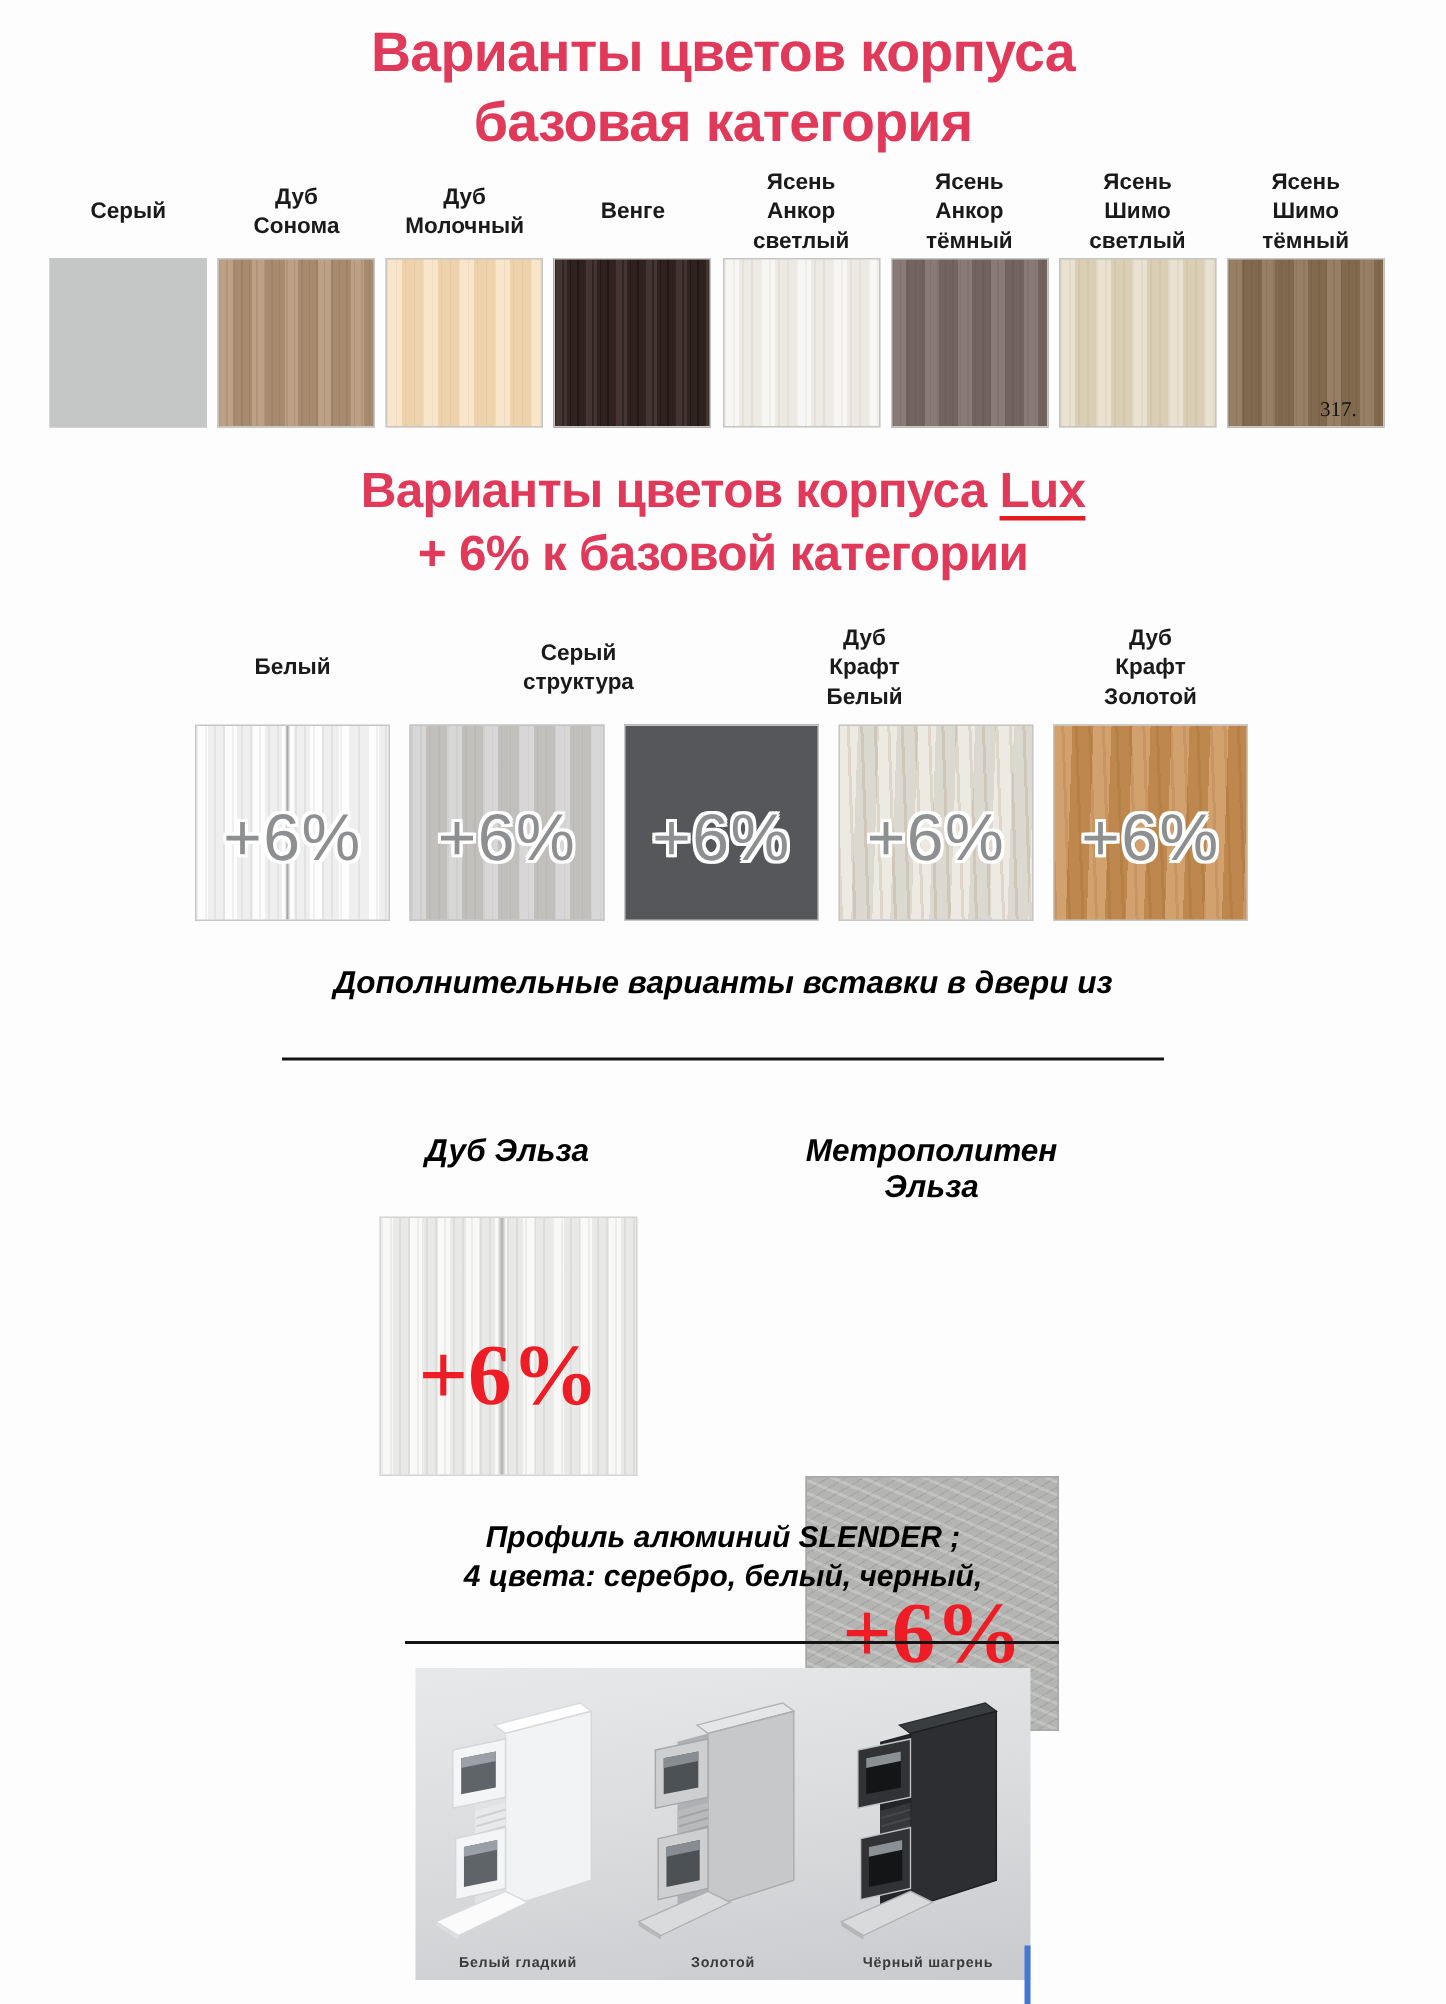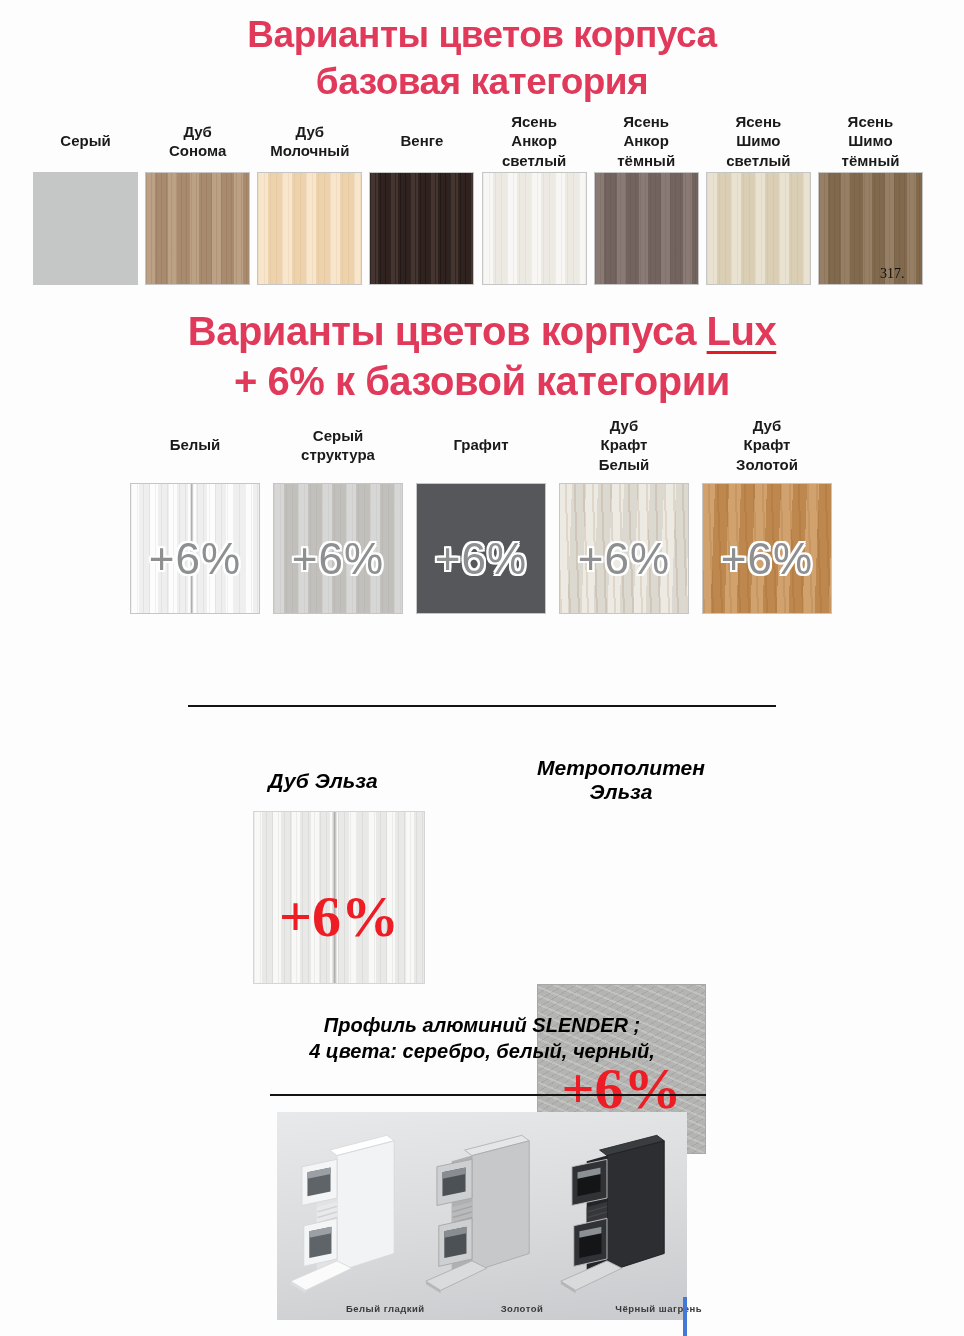--- a/index.html
+++ b/index.html
@@ -76,21 +76,21 @@
     left:0;width:964px;text-align:center;color:#000;
     font-weight:700;font-style:italic;
   }
   .rule{border-top:2px solid #141414;height:0;}
   .ins-lab{font-size:21px;font-weight:700;font-style:italic;text-align:center;color:#000;}
   
   .photo{
     background:linear-gradient(172deg,#e7e9eb 0%,#d8dadc 55%,#c8cacd 100%);
   }
   .photo-labels{
-    position:absolute;left:0;bottom:6px;width:100%;display:flex;padding-left:40px;
+    position:absolute;left:0;bottom:6px;width:100%;display:flex;
   }
   .photo-labels span{
     flex:1;text-align:center;font-size:9.5px;font-weight:700;
     letter-spacing:0.5px;color:#3a3a3a;
   }
   .note-202{font-family:"Liberation Serif",serif;font-size:14px;color:#101010;}
   .caret{background:#4577d6;}
 </style>
 </head>
 <body>
@@ -127,30 +127,29 @@
   <div class="sw tex-wood-light" style="width: 105px; height: 113px; background-color: rgb(244, 215, 174);"></div>
   <div class="sw tex-wood-dark" style="width: 105px; height: 113px; background-color: rgb(58, 42, 37);"></div>
   <div class="sw tex-wood-light" style="width: 105px; height: 113px; background-color: rgb(243, 242, 238);"></div>
   <div class="sw tex-wood" style="width: 105px; height: 113px; background-color: rgb(124, 107, 102);"></div>
   <div class="sw tex-wood-light" style="width: 105px; height: 113px; background-color: rgb(222, 211, 185);"></div>
   <div class="sw tex-wood" style="width: 105px; height: 113px; background-color: rgb(139, 113, 84);"></div>
 </div>
 
 <div class="abs note-202" style="top:266px;left:880px;">317.</div>
 
-<div class="abs big-title" style="top: 306px; font-size: 40px; color: rgb(224, 57, 90);">
+<div class="abs big-title" style="top: 306px; font-size: 33px; color: rgb(224, 57, 90);">
   <div><span>Варианты цветов корпуса </span><span class="lux-underline" style="text-decoration-color: rgb(227, 27, 35);">Lux</span></div>
   <div>+ 6% к базовой категории</div>
 </div>
 
 <div class="abs row" style="top:413px;left:130px;width:702px;height:64px;">
   <div class="lab" style="width:130px;">Белый</div>
   <div class="lab" style="width:130px;">Серый
 структура</div>
-  <div class="lab" style="width:130px;">Графит</div>
   <div class="lab" style="width:130px;">Дуб
 Крафт
 Белый</div>
   <div class="lab" style="width:130px;">Дуб
 Крафт
 Золотой</div>
 </div>
 
 <div class="abs row" style="top:483px;left:130px;width:702px;height:131px;">
   <div class="sw tex-elza" style="width: 130px; height: 131px; background-color: rgb(250, 250, 250);">
@@ -164,24 +163,25 @@
   </div>
   <div class="sw tex-craft" style="width: 130px; height: 131px; background-color: rgb(233, 230, 221);">
     <span class="plus-gray" style="color: rgb(141, 143, 144);">+6%</span>
   </div>
   <div class="sw tex-craft" style="width: 130px; height: 131px; background-color: rgb(201, 143, 82);">
     <span class="plus-gray" style="color: rgb(141, 143, 144);">+6%</span>
   </div>
 </div>
 
 <div class="abs ital" style="top:642px;font-size:21px;line-height:1.33;">
+  <div>Дополнительные варианты вставки в двери из</div>
 </div>
 <div class="abs rule" style="top:705px;left:188px;width:588px;"></div>
 
-<div class="abs ins-lab" style="top:756px;left:237px;width:172px;margin-top:13px;">Дуб Эльза</div>
+<div class="abs ins-lab" style="top:756px;left:252px;width:172px;">Дуб Эльза</div>
 <div class="abs ins-lab" style="top:756px;left:516px;width:210px;">Метрополитен Эльза</div>
 
 <div class="abs sw tex-elza" style="top: 811px; left: 253px; width: 172px; height: 173px; border-color: rgb(213, 213, 213); background-color: rgb(242, 242, 240);">
   <span class="plus-red" style="color: rgb(238, 28, 36);">+6%</span>
 </div>
 <div class="abs sw tex-concrete" style="top: 811px; left: 537px; width: 169px; height: 170px; border-color: rgb(168, 168, 168); background-color: rgb(180, 180, 178);">
   <span class="plus-red" style="color: rgb(238, 28, 36);">+6%</span>
 </div>
 
 <div class="abs ital" style="top:1012px;font-size:20px;line-height:1.3;">

